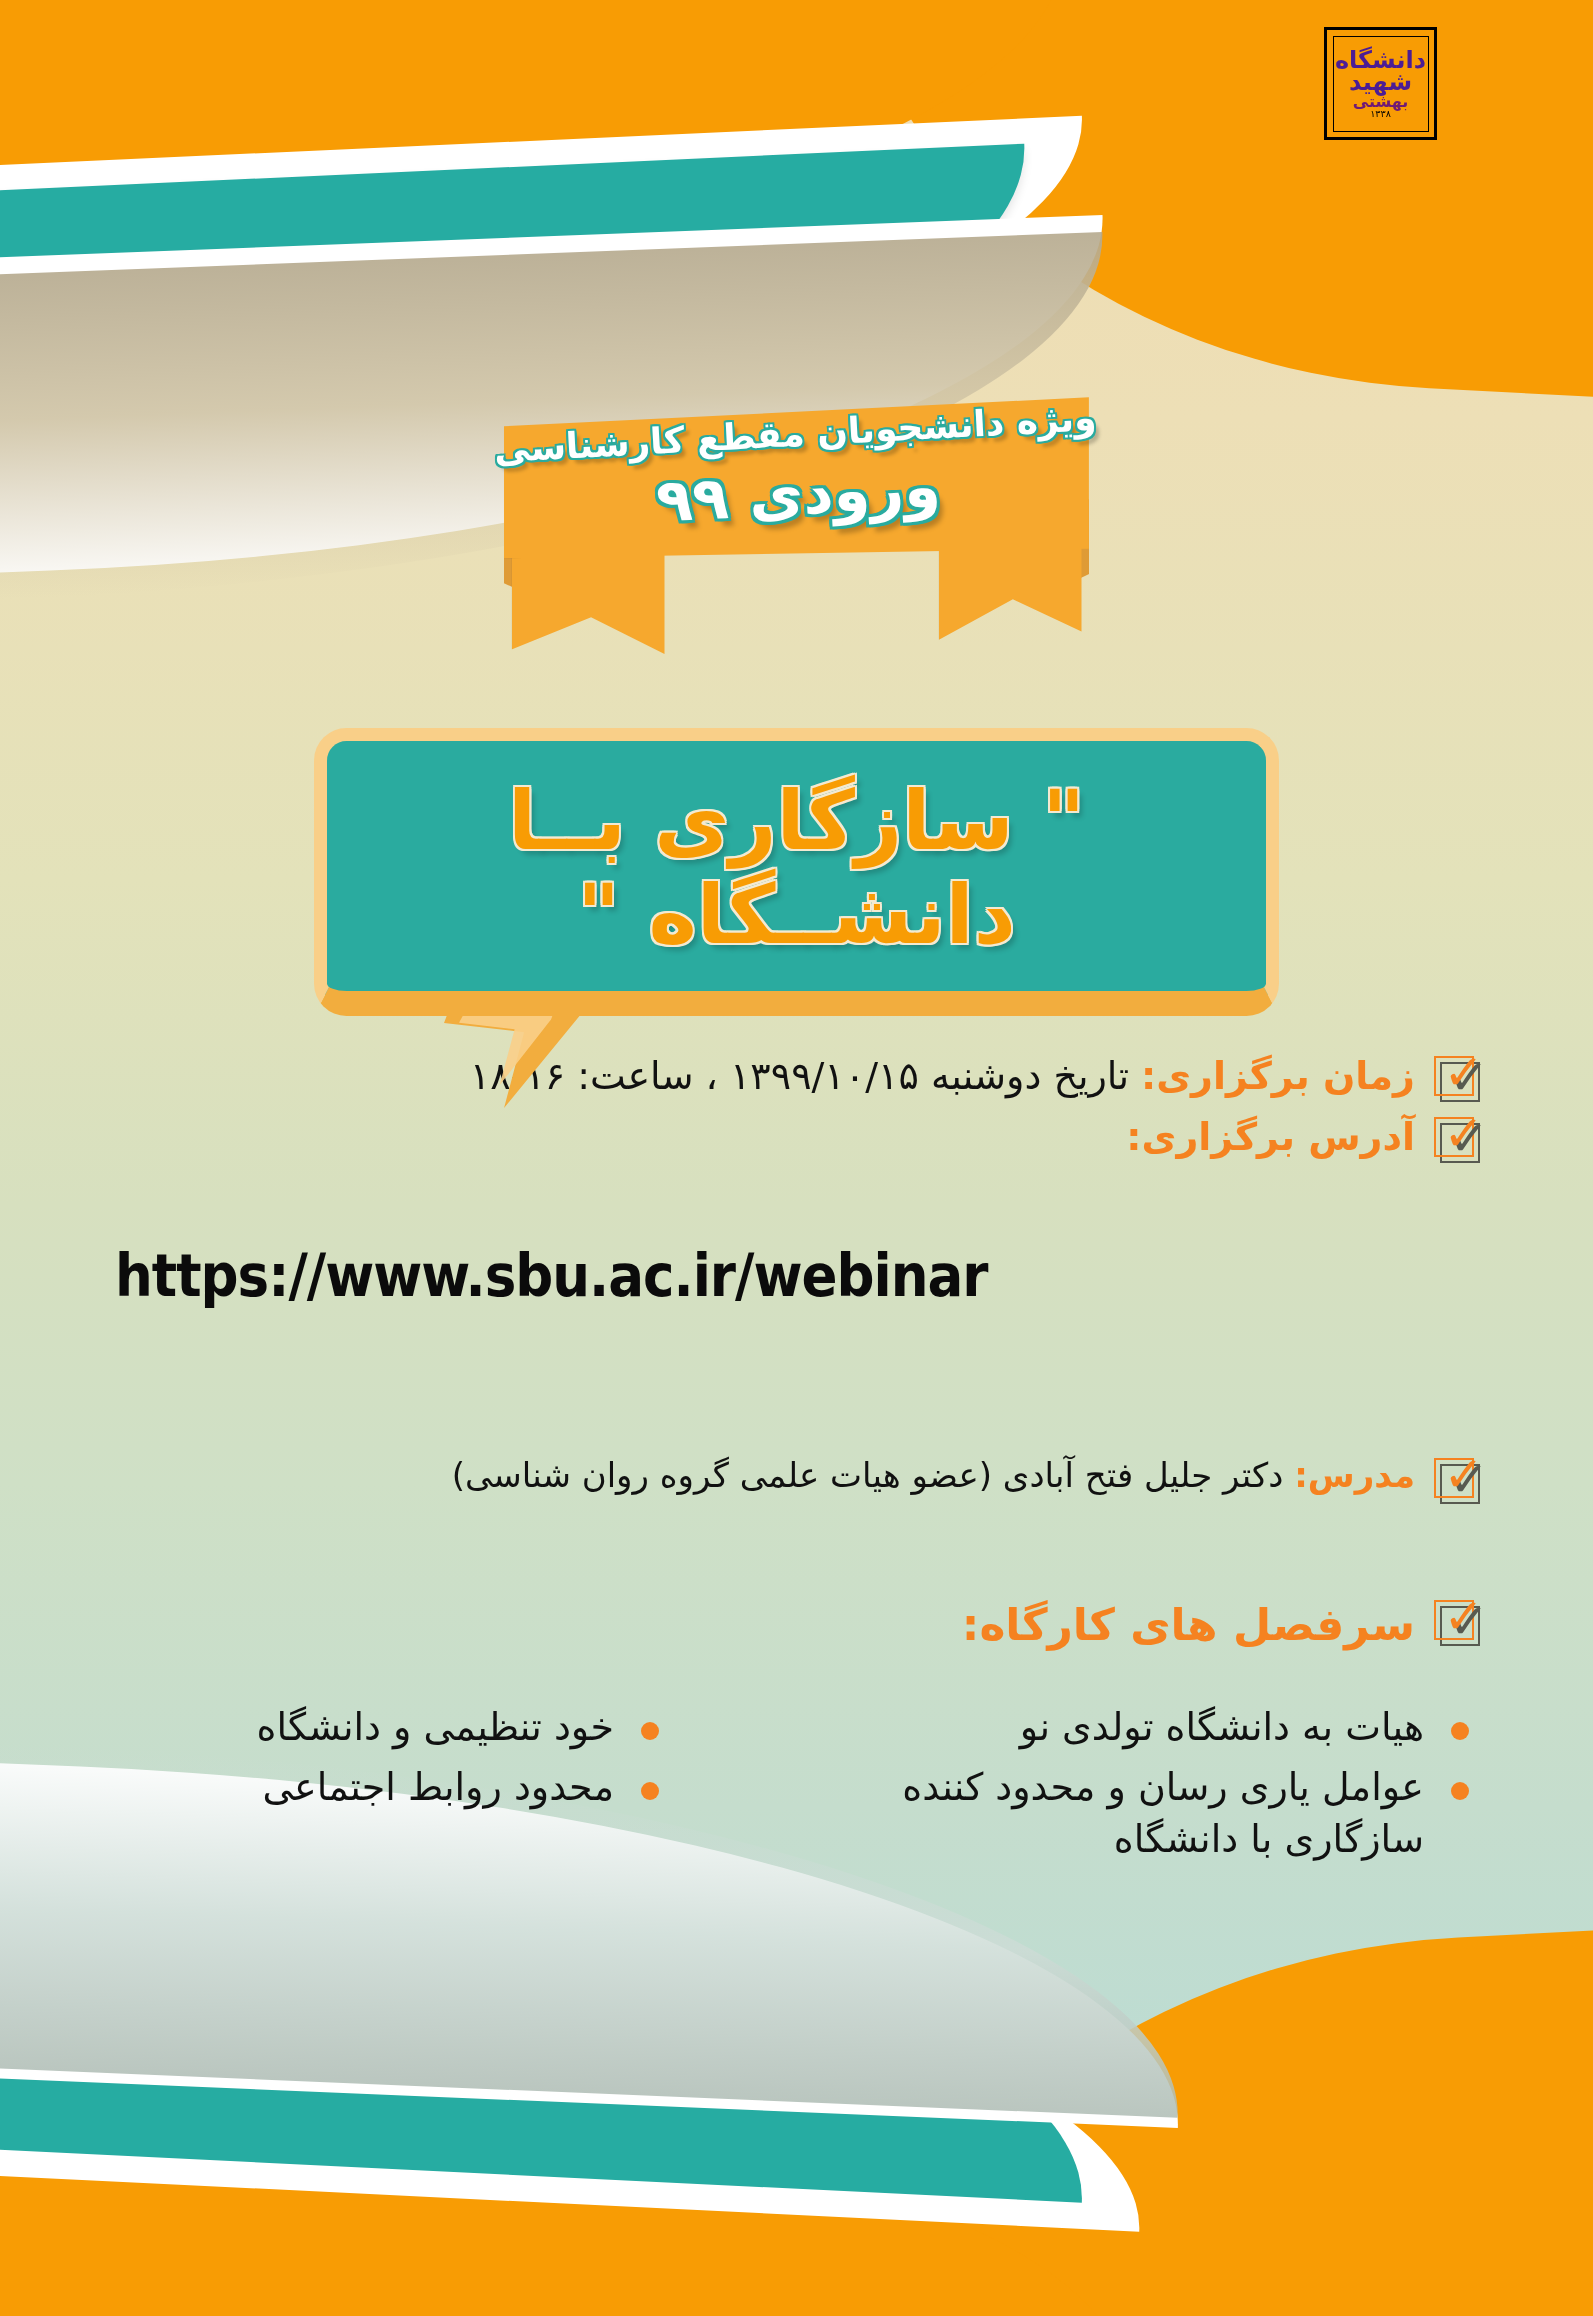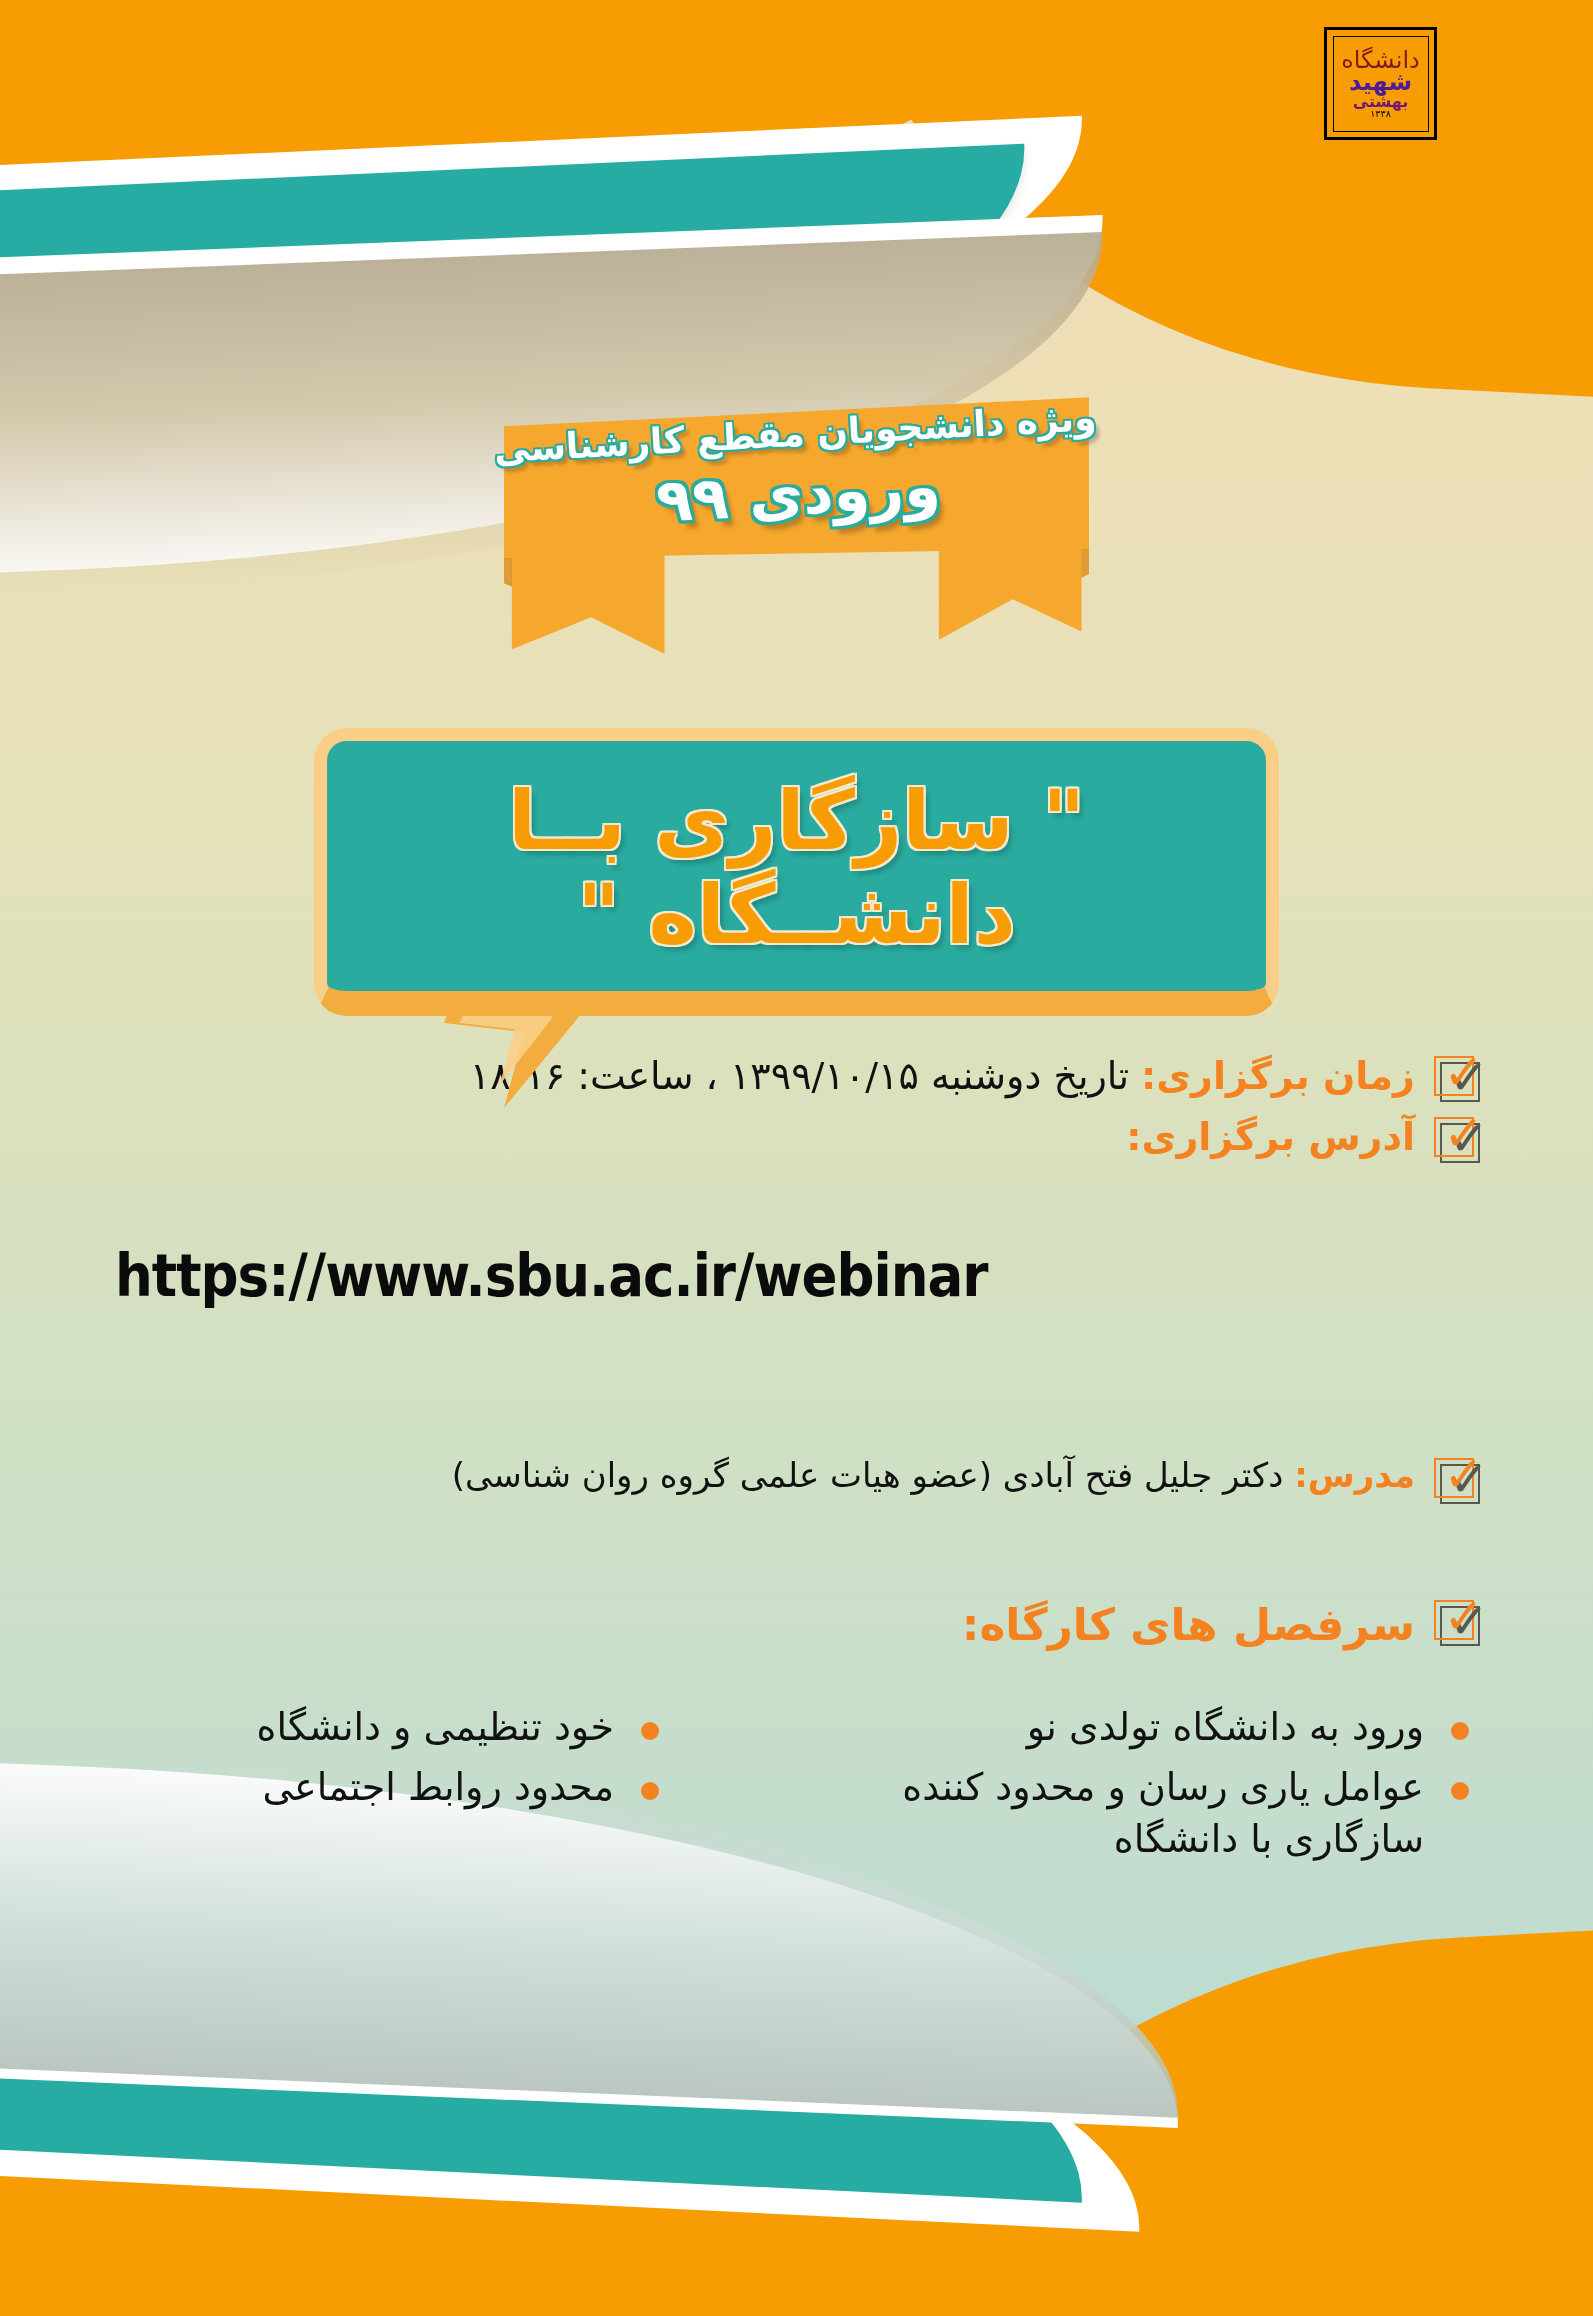--- a/index.html
+++ b/index.html
@@ -121,21 +121,21 @@
     width:113px;height:113px;margin:0 auto 9.6px auto;
     border:3.8px solid #000;background:#f89c04;
     display:flex;align-items:center;justify-content:center;
     position:relative;
   }
   .logo-mark .inner{
     width:96px;height:96px;border:1.9px solid #000;
     display:flex;flex-direction:column;align-items:center;
     justify-content:center;line-height:.95;
   }
-  .logo-mark .l1{font-size:24px;font-weight:normal;color:#7f1d1d;}
+  .logo-mark .l1{font-size:24px;font-weight:bold;color:#4c1d95;}
   .logo-mark .l2{font-size:24px;font-weight:bold;color:#4c1d95;}
   .logo-mark .l3{font-size:16px;font-weight:bold;color:#701a75;}
   .logo-mark .yr{font-size:9.6px;color:#000;letter-spacing:1px;}
   .logo-caption{
     font-size:24px;line-height:1.42;color:#000;font-weight:bold;
     font-family:"DejaVu Sans","Liberation Sans",sans-serif;
   }
 
   
   .ribbon{
@@ -402,21 +402,21 @@
           <span class="tick">✓</span>
       </span>
       <span class="row-text">سرفصل های کارگاه:</span>
     </div>
   </div>
 
   <div class="cols">
     <div class="col right">
       <div class="bullet">
         <span class="dot"></span>
-        <span class="bullet-text">ورود به دانشگاه تولدی نو</span>
+        <span class="bullet-text">هیات به دانشگاه تولدی نو</span>
       </div>
       <div class="bullet">
         <span class="dot"></span>
         <span class="bullet-text">عوامل یاری رسان و محدود کننده سازگاری با دانشگاه</span>
       </div>
     </div>
     <div class="col left">
       <div class="bullet">
         <span class="dot"></span>
         <span class="bullet-text">خود تنظیمی و دانشگاه</span>

